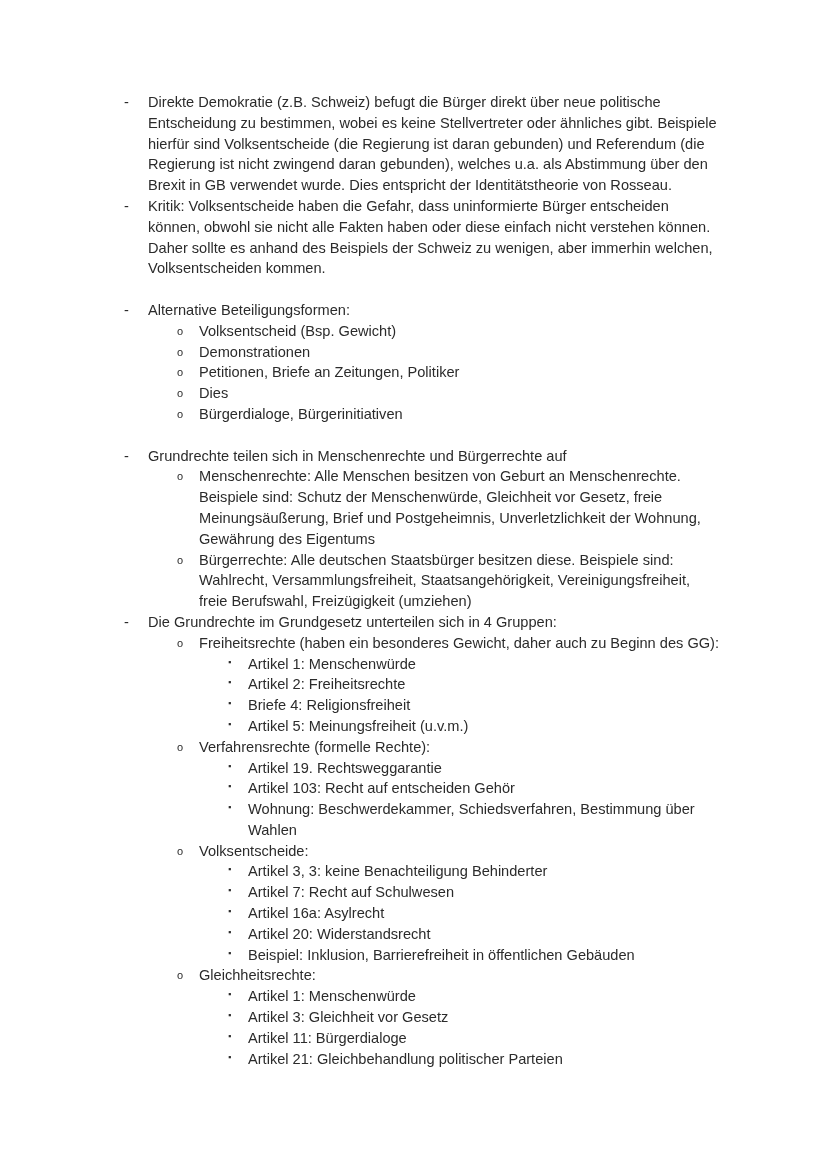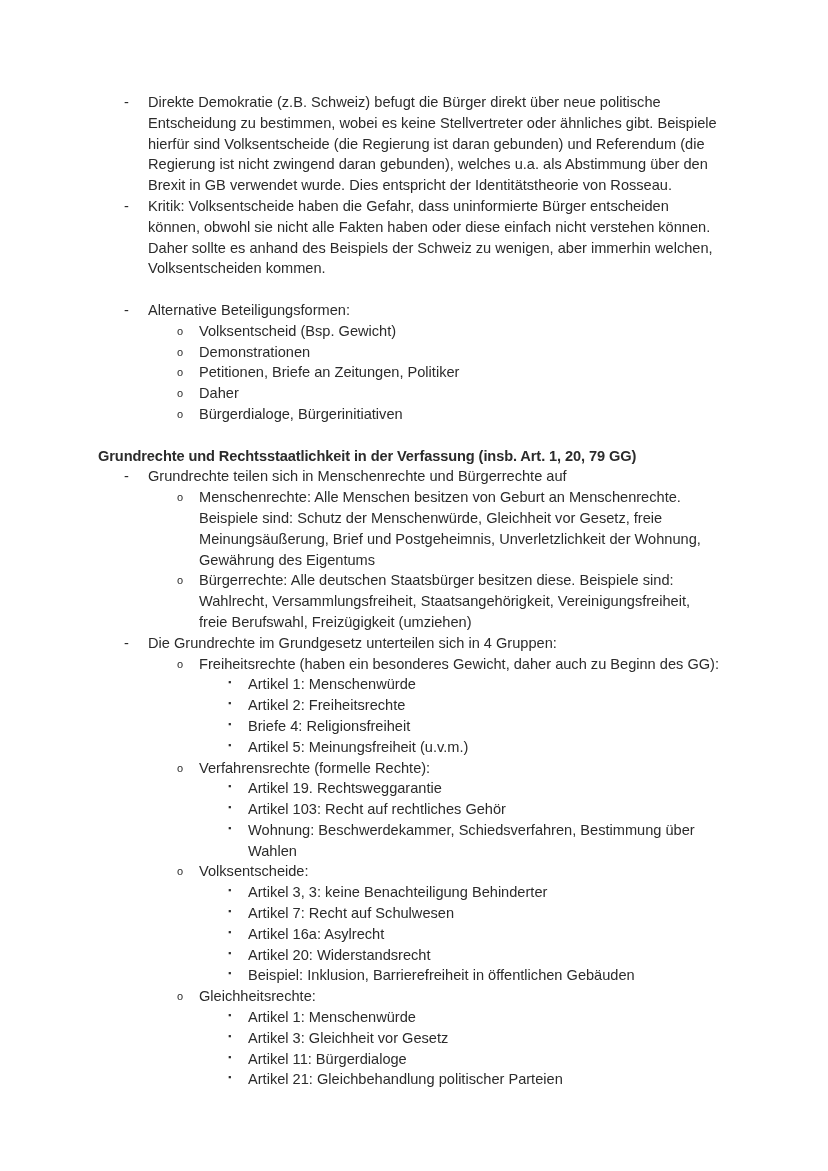--- a/index.html
+++ b/index.html
@@ -109,28 +109,27 @@
       <div class="row blk lvl2">
         <span class="bullet ci">o</span>
         <span class="txt">Demonstrationen</span>
       </div>
       <div class="row blk lvl2">
         <span class="bullet ci">o</span>
         <span class="txt">Petitionen, Briefe an Zeitungen, Politiker</span>
       </div>
       <div class="row blk lvl2">
         <span class="bullet ci">o</span>
-        <span class="txt">Daher</span>
+        <span class="txt">Dies</span>
       </div>
       <div class="row blk lvl2">
         <span class="bullet ci">o</span>
         <span class="txt">Bürgerdialoge, Bürgerinitiativen</span>
       </div>
       <div class="gap"></div>
-      <div class="heading blk">Grundrechte und Rechtsstaatlichkeit in der Verfassung (insb. Art. 1, 20, 79 GG)</div>
       <div class="row blk lvl1">
         <span class="bullet da">-</span>
         <span class="txt">Grundrechte teilen sich in Menschenrechte und Bürgerrechte auf</span>
       </div>
       <div class="row blk lvl2">
         <span class="bullet ci">o</span>
         <span class="txt">Menschenrechte: Alle Menschen besitzen von Geburt an Menschenrechte. Beispiele sind: Schutz der Menschenwürde, Gleichheit vor Gesetz, freie Meinungsäußerung, Brief und Postgeheimnis, Unverletzlichkeit der Wohnung, Gewährung des Eigentums</span>
       </div>
       <div class="row blk lvl2">
         <span class="bullet ci">o</span>
@@ -163,21 +162,21 @@
       <div class="row blk lvl2">
         <span class="bullet ci">o</span>
         <span class="txt">Verfahrensrechte (formelle Rechte):</span>
       </div>
       <div class="row blk lvl3">
         <span class="bullet sq">▪</span>
         <span class="txt">Artikel 19. Rechtsweggarantie</span>
       </div>
       <div class="row blk lvl3">
         <span class="bullet sq">▪</span>
-        <span class="txt">Artikel 103: Recht auf rechtliches Gehör</span>
+        <span class="txt">Artikel 103: Recht auf entscheiden Gehör</span>
       </div>
       <div class="row blk lvl3">
         <span class="bullet sq">▪</span>
         <span class="txt">Wohnung: Beschwerdekammer, Schiedsverfahren, Bestimmung über Wahlen</span>
       </div>
       <div class="row blk lvl2">
         <span class="bullet ci">o</span>
         <span class="txt">Volksentscheide:</span>
       </div>
       <div class="row blk lvl3">

